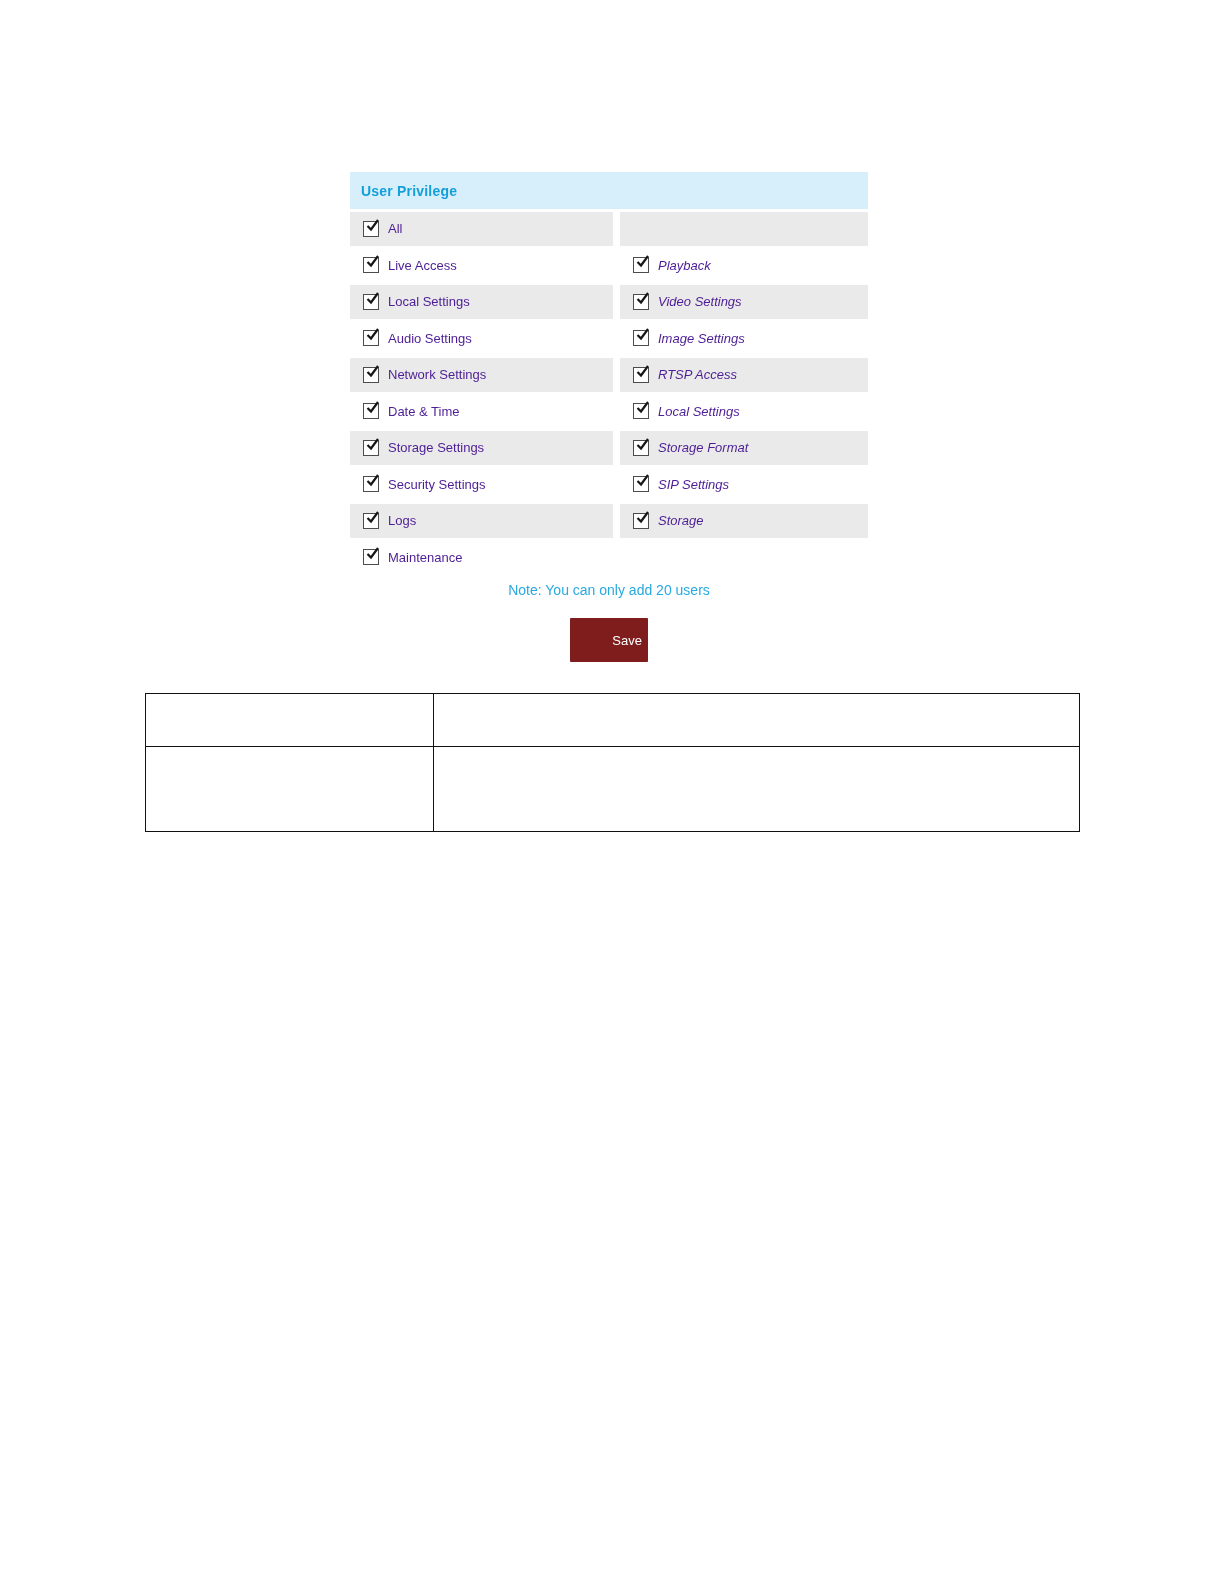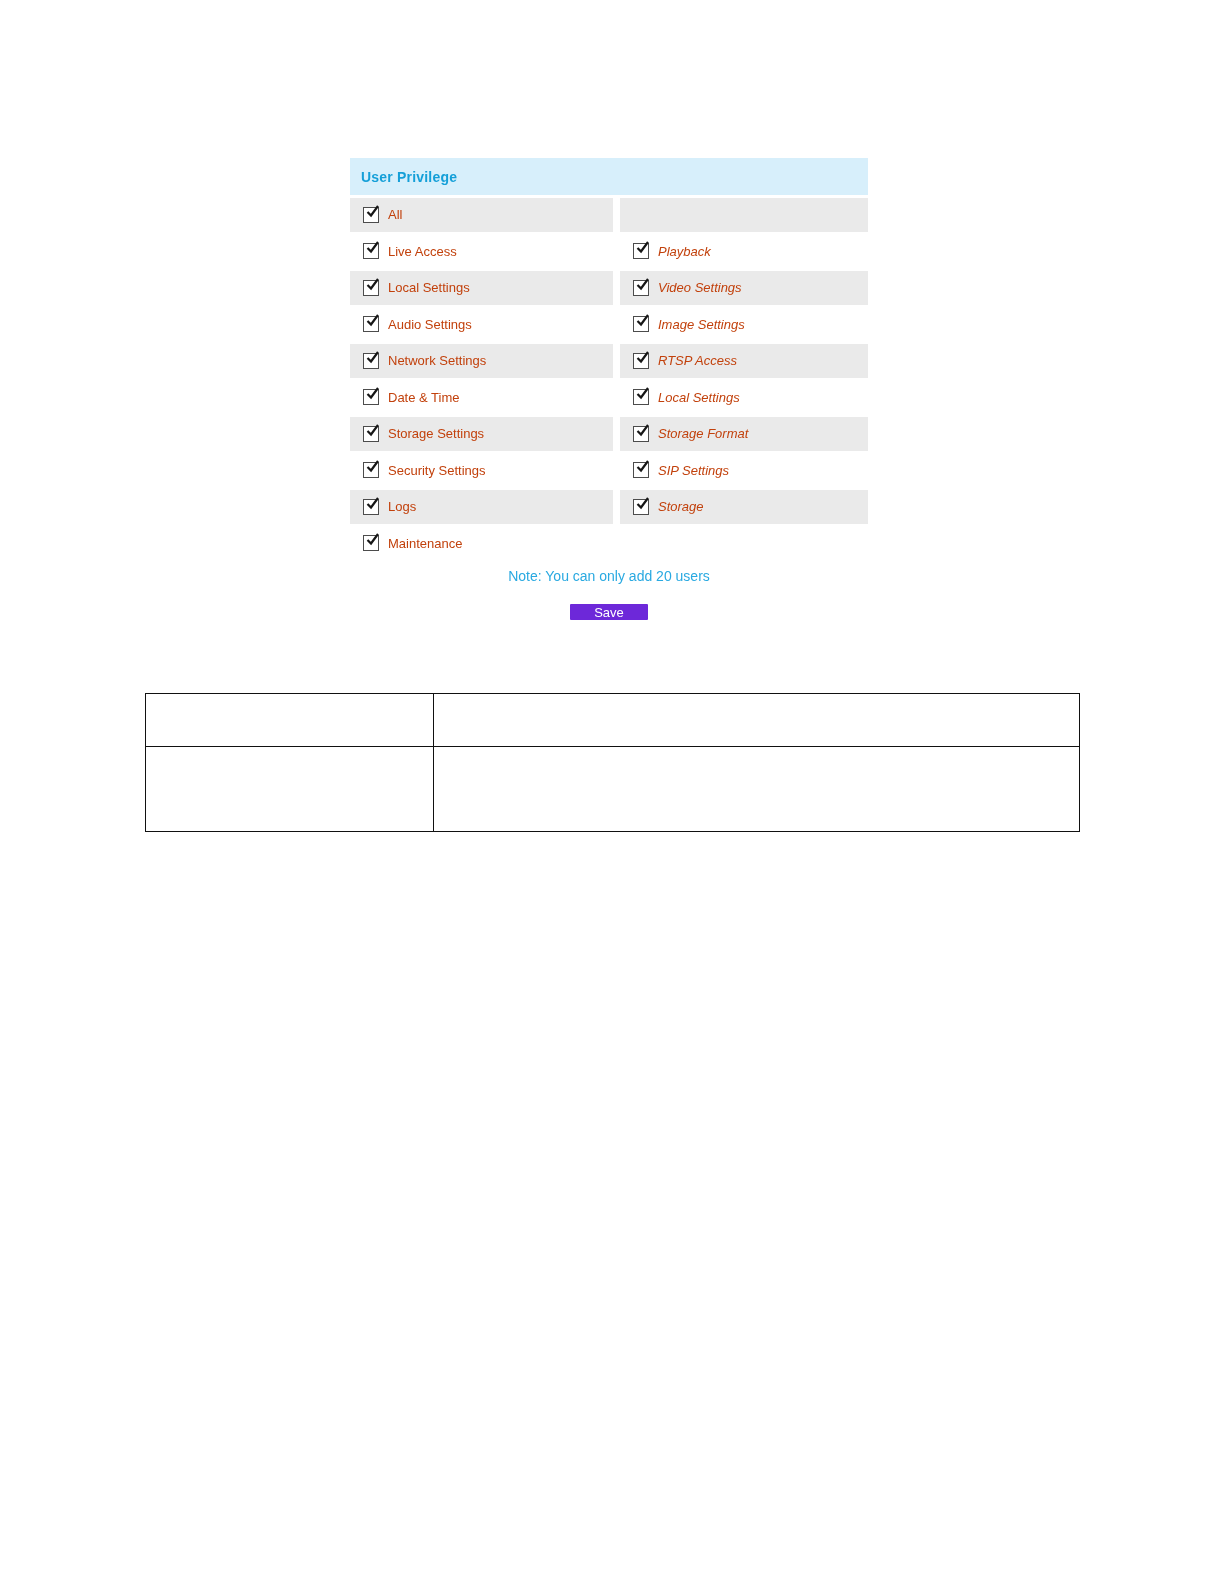--- a/index.html
+++ b/index.html
@@ -5,21 +5,21 @@
   html, body { margin:0; padding:0; }
   body {
     width:1224px; height:1584px;
     background:#ffffff;
     font-family:"Liberation Sans", sans-serif;
     position:relative;
     overflow:hidden;
   }
 
   
-  .privilege-panel { position:absolute; left:350px; top:158px; width:518px; }
+  .privilege-panel { position:absolute; left:350px; top:172px; width:518px; }
 
   .panel-header {
     height:37px; background:#d7effb;
     display:flex; align-items:center;
     padding-left:11px; box-sizing:border-box;
   }
   .panel-title { color:#149fd8; font-weight:bold; font-size:14px; letter-spacing:0.2px; }
 
   .prow { display:flex; gap:7px; margin-top:3px; height:33.5px; }
   .cell { display:flex; align-items:center; padding-left:13px; box-sizing:border-box; }
@@ -28,31 +28,32 @@
   .cell.shaded { background:#eaeaea; }
 
   .cb {
     width:14px; height:14px;
     border:1px solid #4c4c4c; background:#ffffff;
     margin-right:9px; position:relative; flex:0 0 auto;
   }
   .cb svg { position:absolute; left:0; top:-4px; width:16px; height:16px; overflow:visible; display:block; }
   .cb svg path { stroke:#161616; stroke-width:2.2; fill:none; }
 
-  .lbl { color:#c2410c; font-size:13px; white-space:nowrap; }
+  .lbl { color:#4c1d95; font-size:13px; white-space:nowrap; }
 
   .note { margin-top:8px; text-align:center; color:#29a9e1; font-size:14px; }
 
   .save-btn {
     display:block; margin:20px auto 0;
-    width:78px; height:16px;
-    background:#6d28d9; color:#ffffff;
+    width:78px; height:44px;
+    background:#7f1d1d; color:#ffffff;
     border:none; border-radius:1px;
     font-size:13px; font-family:inherit;
     cursor:pointer;
+    text-align:right;
   }
 
   
   .info-table {
     position:absolute; left:145px; top:693px;
     border-collapse:collapse; table-layout:fixed;
   }
   .info-table td { border:1.5px solid #111111; padding:0; background:#ffffff; }
   .info-table .c1 { width:287px; }
   .info-table .c2 { width:645px; }

